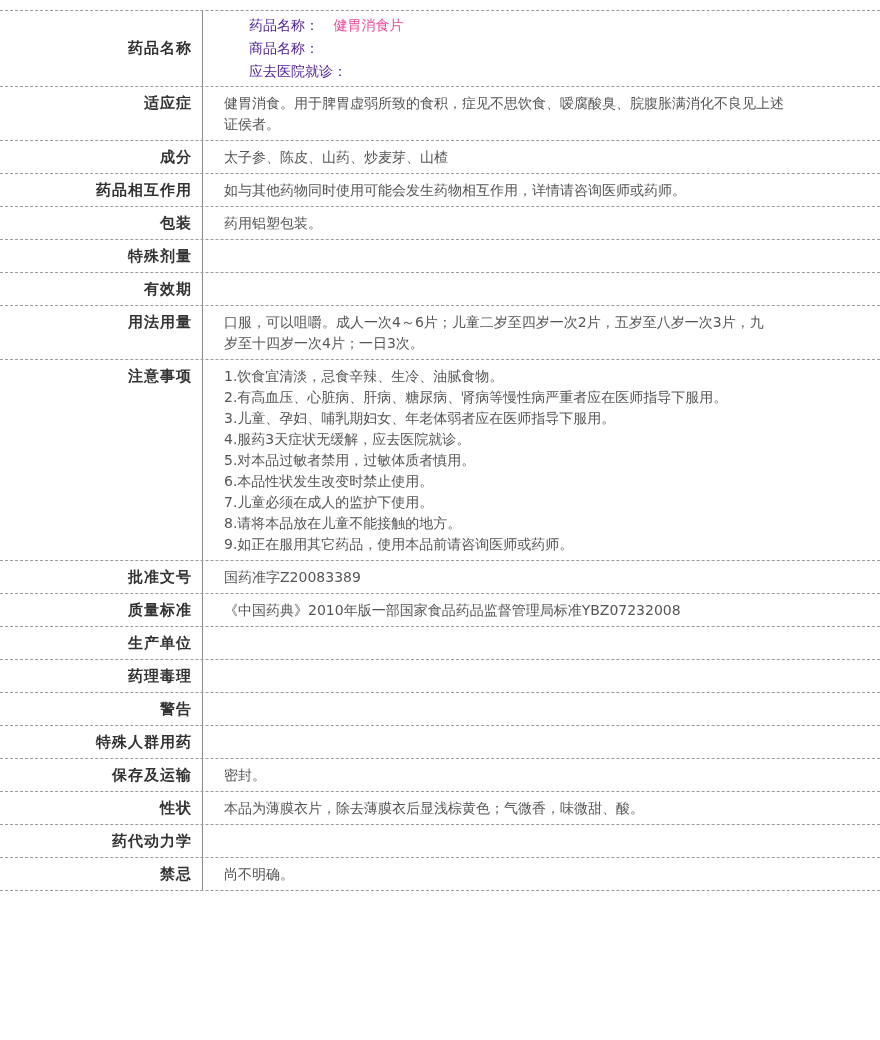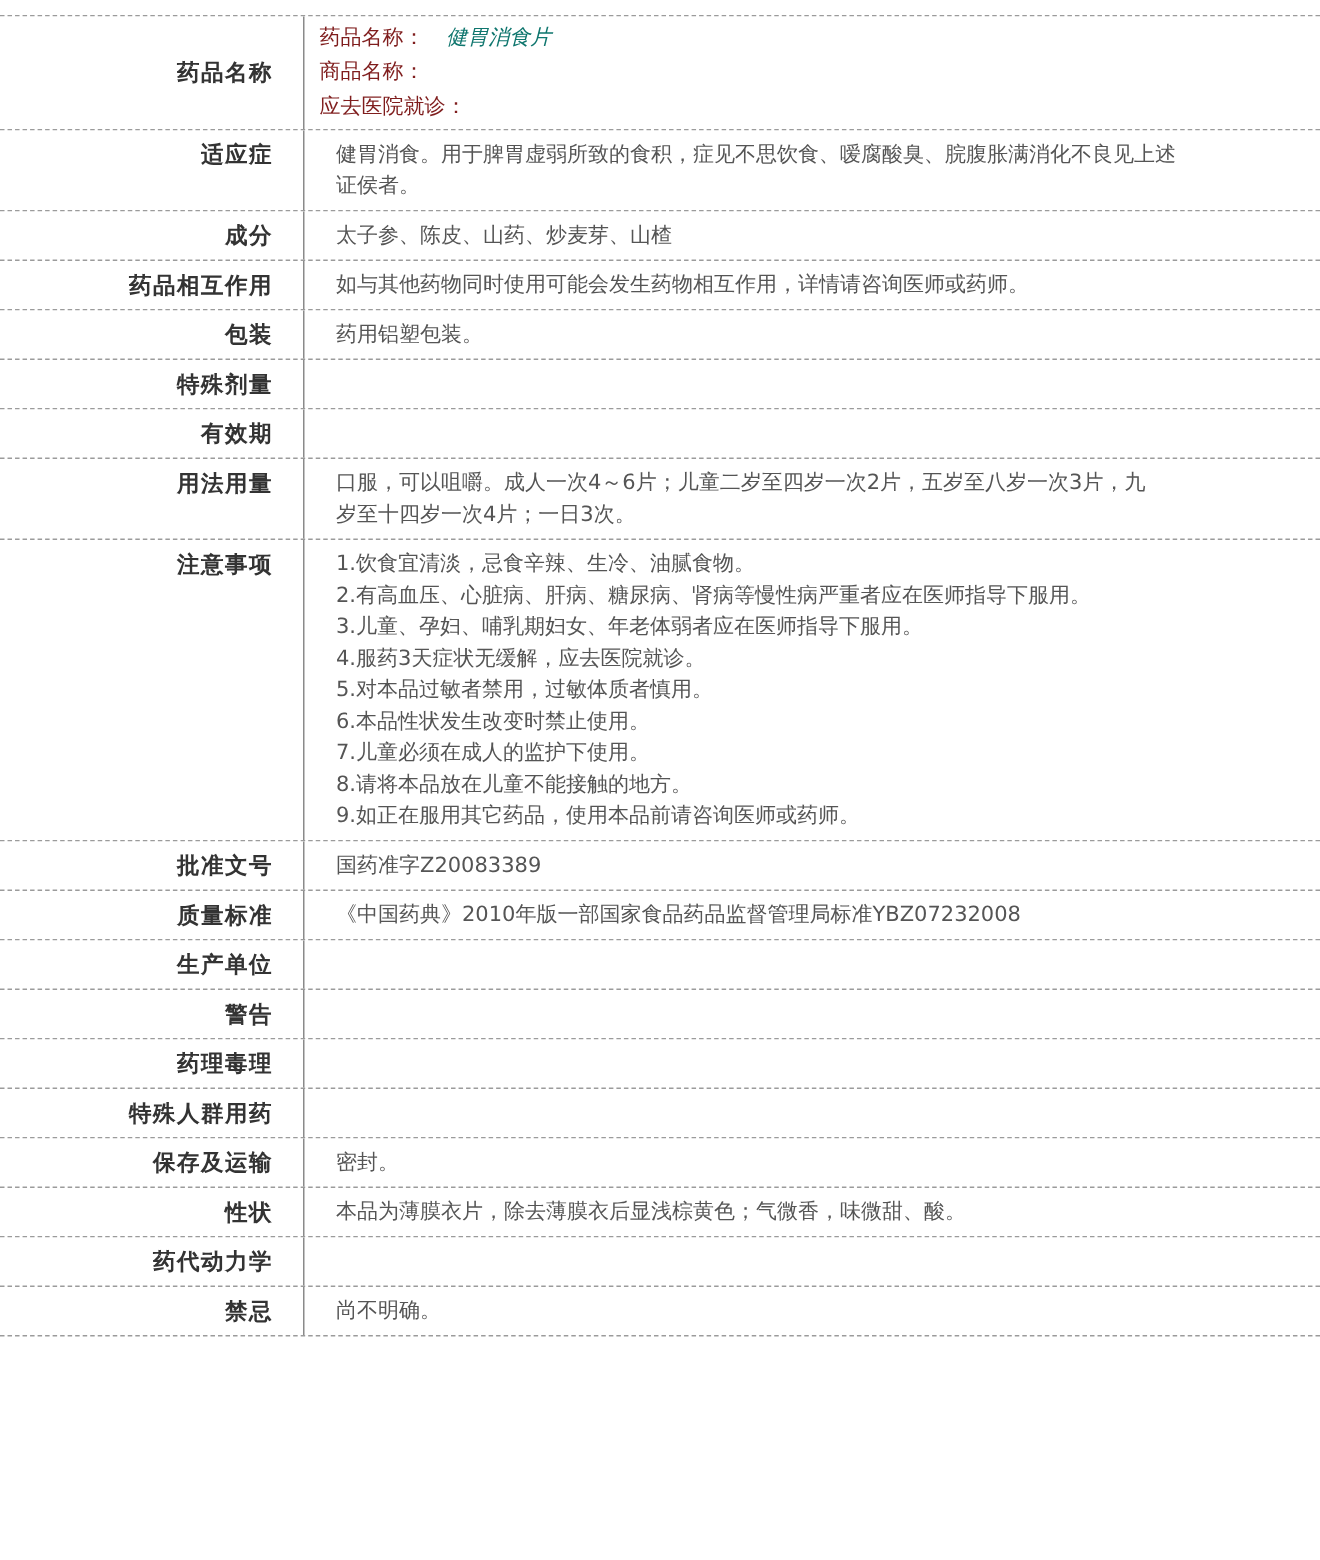--- a/index.html
+++ b/index.html
@@ -22,21 +22,21 @@
     display: flex;
     border-bottom: 1px dashed #9b9b9b;
     background: #ffffff;
   }
   .label-cell {
     flex: 0 0 203px;
     width: 203px;
     box-sizing: border-box;
     border-right: 1px solid #8a8a8a;
     text-align: right;
-    padding: 6px 20px 5px 0;
+    padding: 6px 10px 5px 0;
     font-weight: bold;
     font-size: 15px;
     line-height: 21px;
     color: #333333;
     letter-spacing: 1px;
   }
   .content-cell {
     flex: 1 1 auto;
     box-sizing: border-box;
     padding: 6px 60px 5px 21px;
@@ -55,22 +55,22 @@
     align-items: center;
     justify-content: flex-end;
     padding-top: 0;
     padding-bottom: 0;
   }
   .row.name-row .content-cell {
     padding: 3px 60px 3px 10px;
     line-height: 23px;
   }
   .row.name-row .content-line { min-height: 23px; }
-  .field-label { color: #7f1d1d; }
-  .field-value { color: #0f766e; margin-left: 10px; font-style: italic; }
+  .field-label { color: #4c1d95; margin-left: 36px; }
+  .field-value { color: #ec4899; margin-left: 10px; }
 </style>
 </head>
 <body>
 
 <div class="drug-table">
 
   <div class="row name-row">
     <div class="label-cell">药品名称</div>
     <div class="content-cell">
       <div class="content-line">
@@ -151,25 +151,25 @@
       <div class="row">
         <div class="label-cell">质量标准</div>
         <div class="content-cell">
           <div class="content-line">《中国药典》2010年版一部国家食品药品监督管理局标准YBZ07232008</div>
         </div>
       </div>
       <div class="row">
         <div class="label-cell">生产单位</div>
       </div>
       <div class="row">
-        <div class="label-cell">警告</div>
+        <div class="label-cell">药理毒理</div>
         <div class="content-cell"></div>
       </div>
       <div class="row">
-        <div class="label-cell">药理毒理</div>
+        <div class="label-cell">警告</div>
         <div class="content-cell"></div>
       </div>
       <div class="row">
         <div class="label-cell">特殊人群用药</div>
         <div class="content-cell"></div>
       </div>
       <div class="row">
         <div class="label-cell">保存及运输</div>
         <div class="content-cell">
           <div class="content-line">密封。</div>

